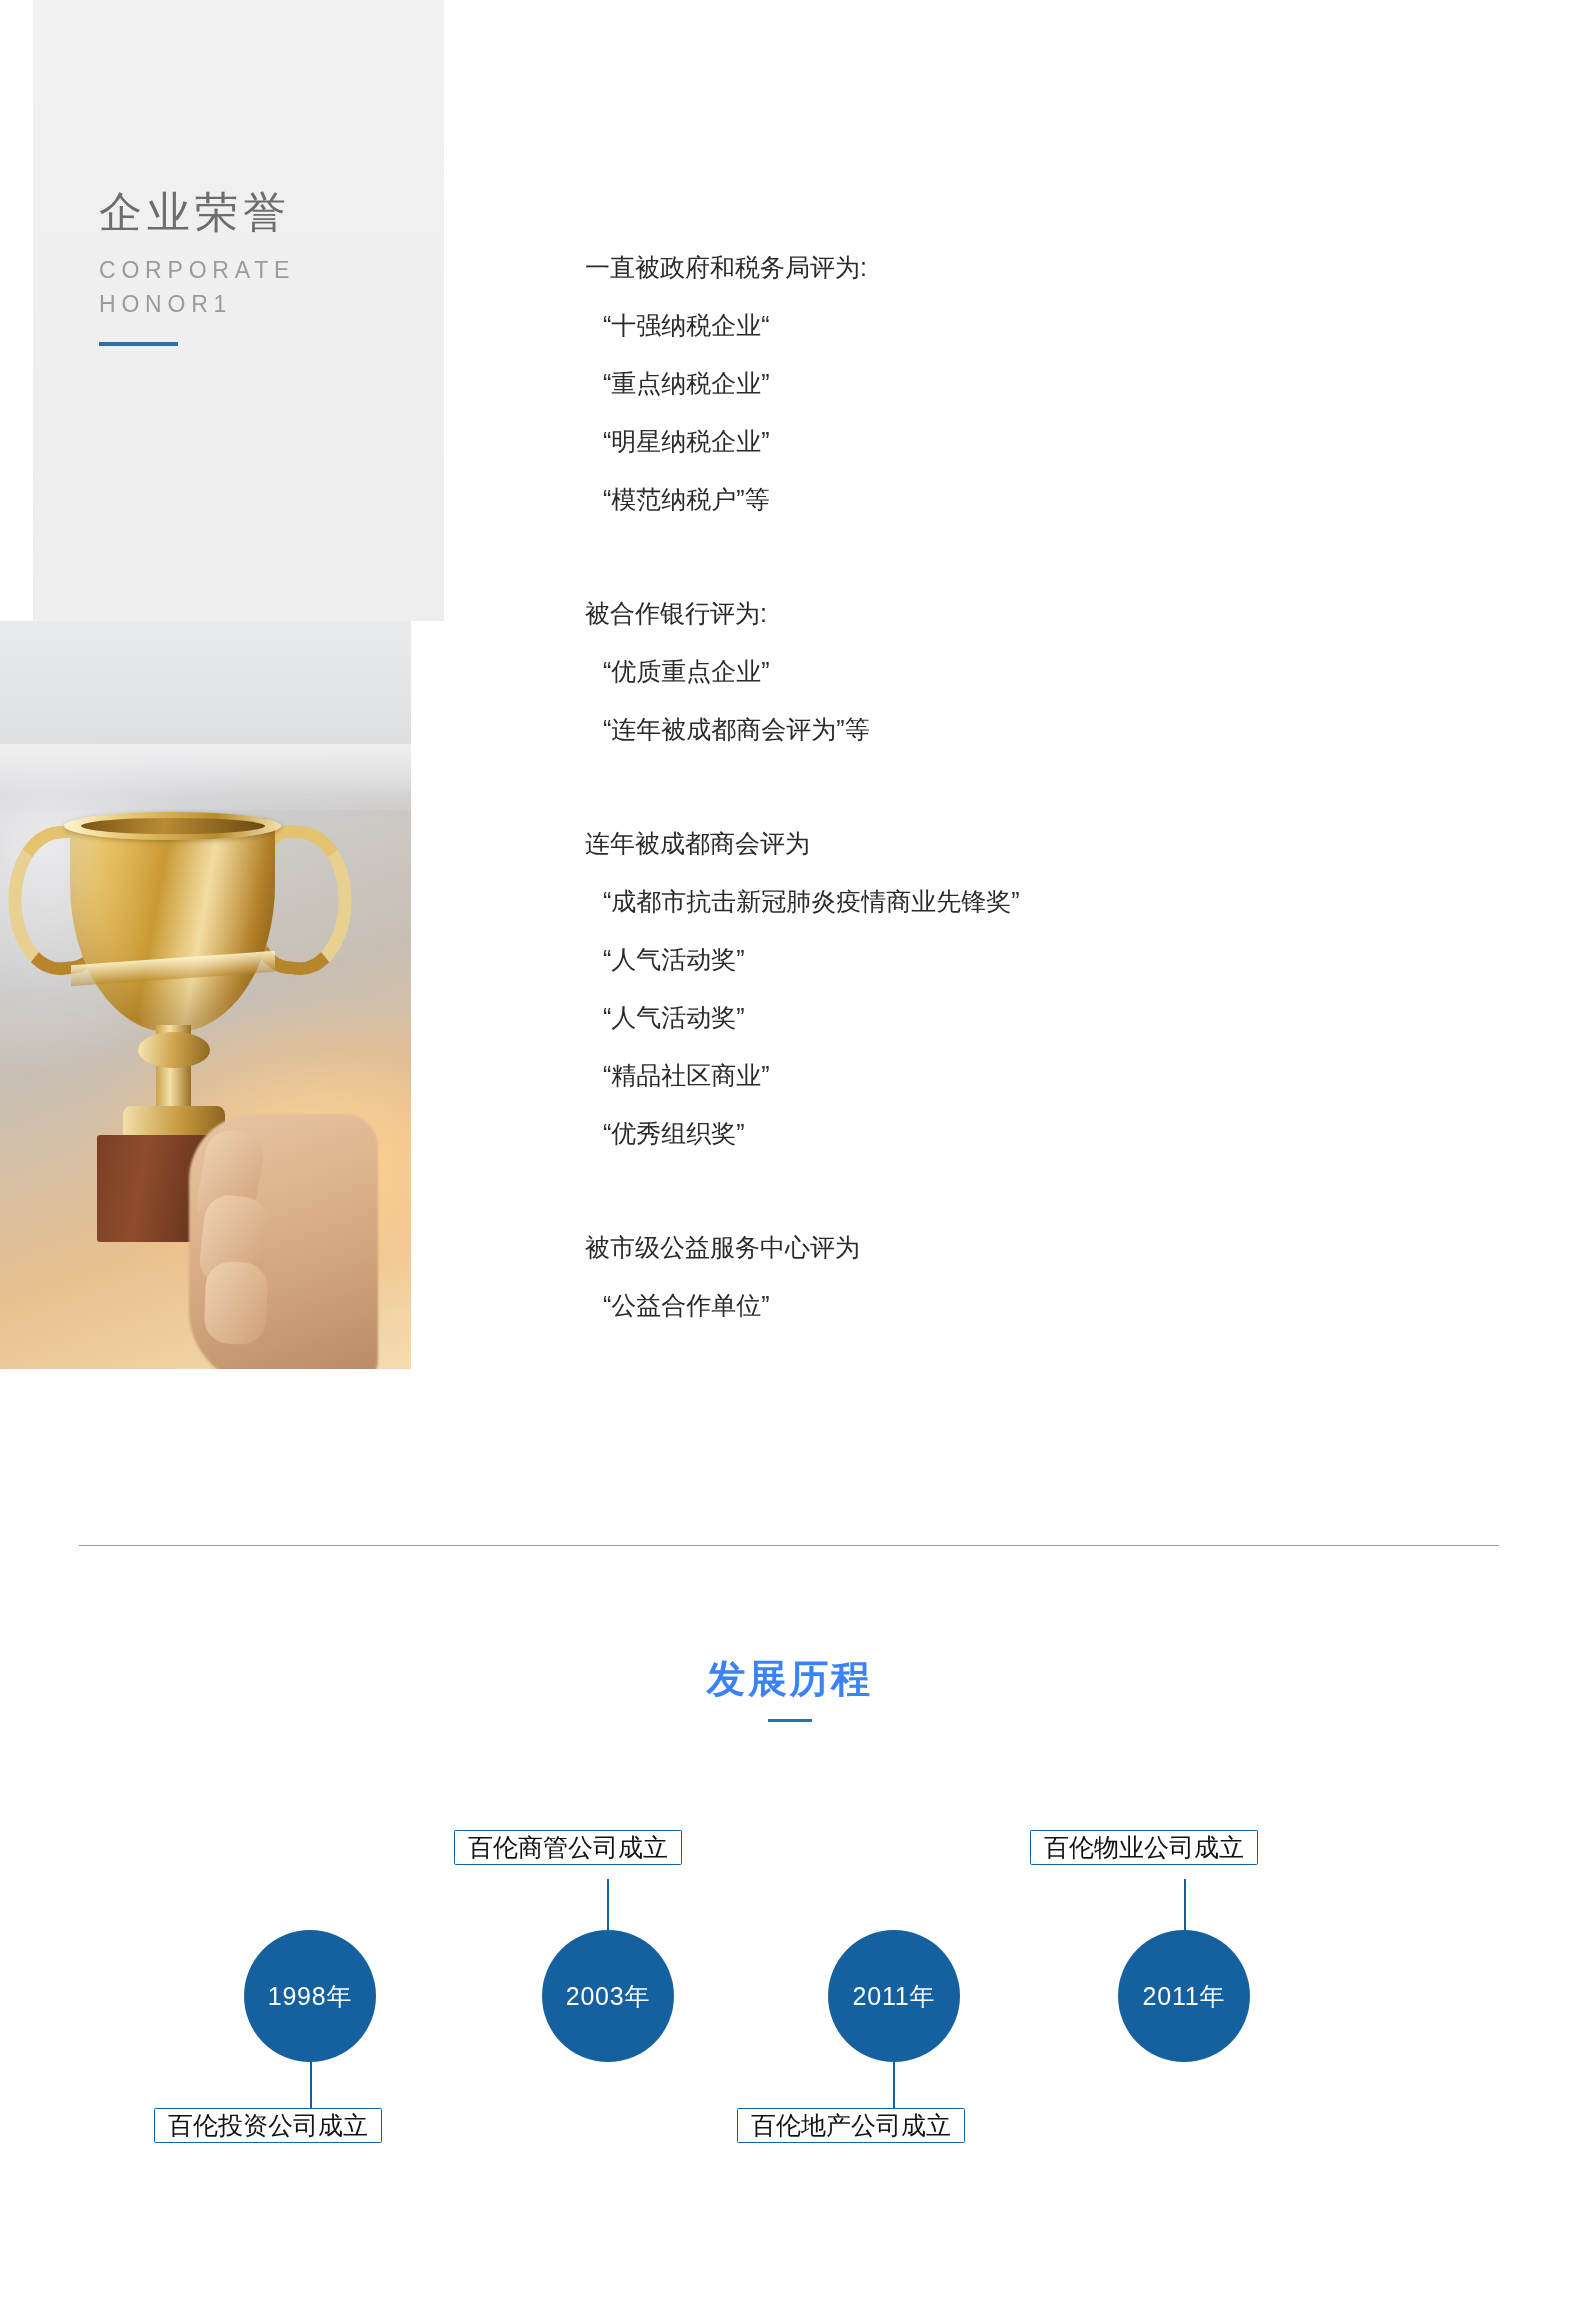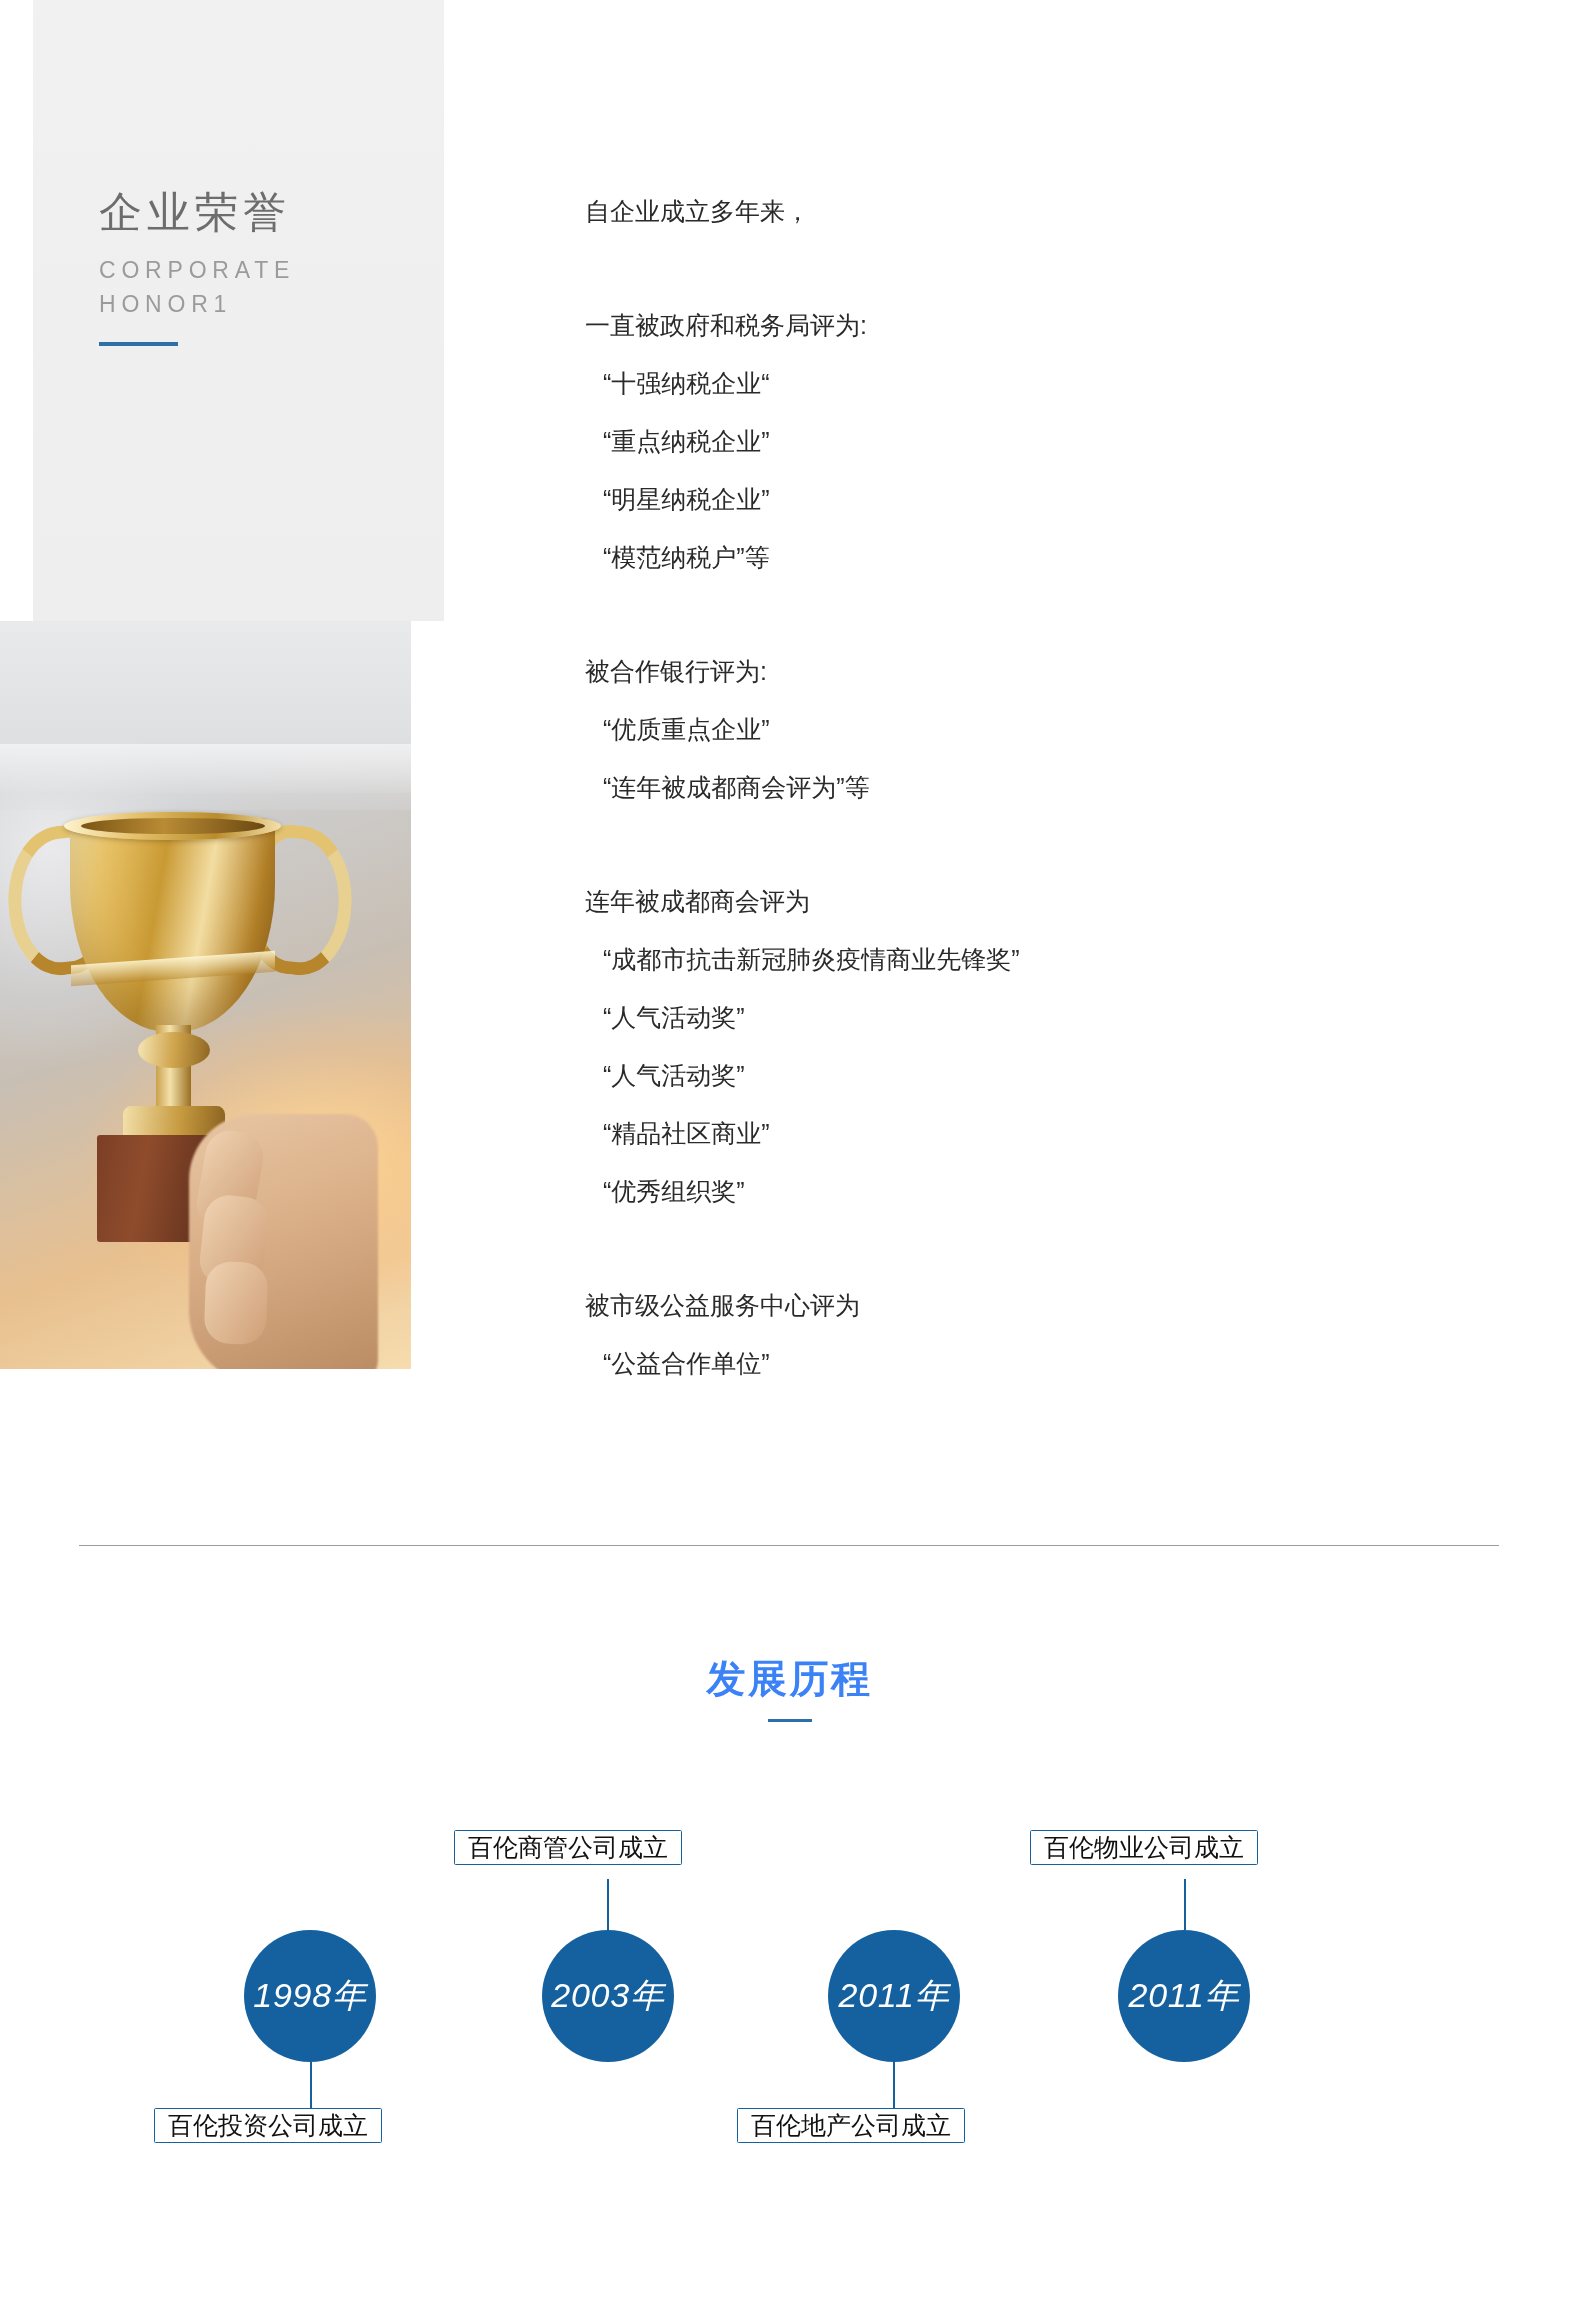--- a/index.html
+++ b/index.html
@@ -249,26 +249,25 @@
     height: 493px;
   }
   .tl-node { position: absolute; }
   .tl-circle {
     position: absolute;
     width: 132px;
     height: 132px;
     border-radius: 50%;
     background: #15619f;
     color: #ffffff;
-    font-size: 34px;
+    font-size: 25px;
     display: flex;
     align-items: center;
     justify-content: center;
     letter-spacing: 0.8px;
-    font-style: italic;
   }
   .tl-label {
     position: absolute;
     border: 1.6px solid #15619f;
     color: #111111;
     background: #ffffff;
     font-size: 25px;
     padding: 0 13px;
     white-space: nowrap;
     border-radius: 1.6px;
@@ -307,21 +306,20 @@
   <div class="cup-knob"></div>
   <div class="cup-foot"></div>
   <div class="cup-base"></div>
   <div class="hand"></div>
   <div class="finger f1"></div>
   <div class="finger f2"></div>
   <div class="finger f3"></div>
 </div>
 
 <div class="body-text">
-  <div class="line">自企业成立多年来，</div>
   <div class="gap"></div>
 
   <div class="para">
     <div class="line">一直被政府和税务局评为:</div>
     <div class="line indent">“十强纳税企业“</div>
     <div class="line indent">“重点纳税企业”</div>
     <div class="line indent">“明星纳税企业”</div>
     <div class="line indent">“模范纳税户”等</div>
   </div>
   <div class="gap"></div>

